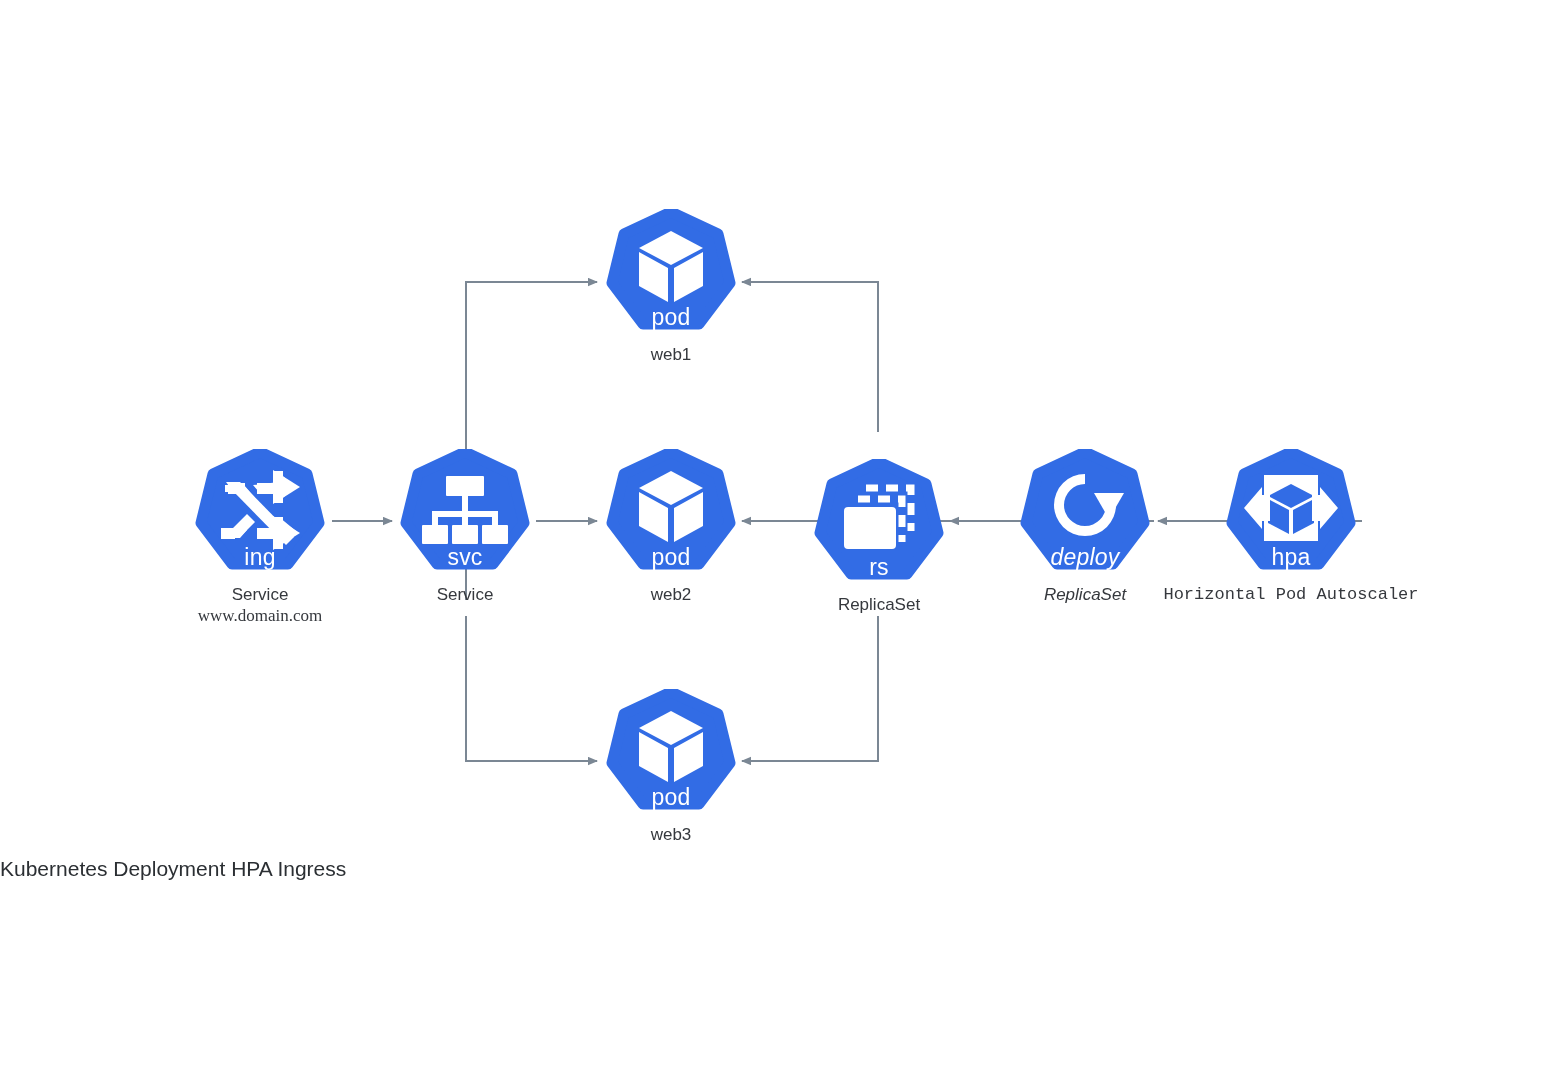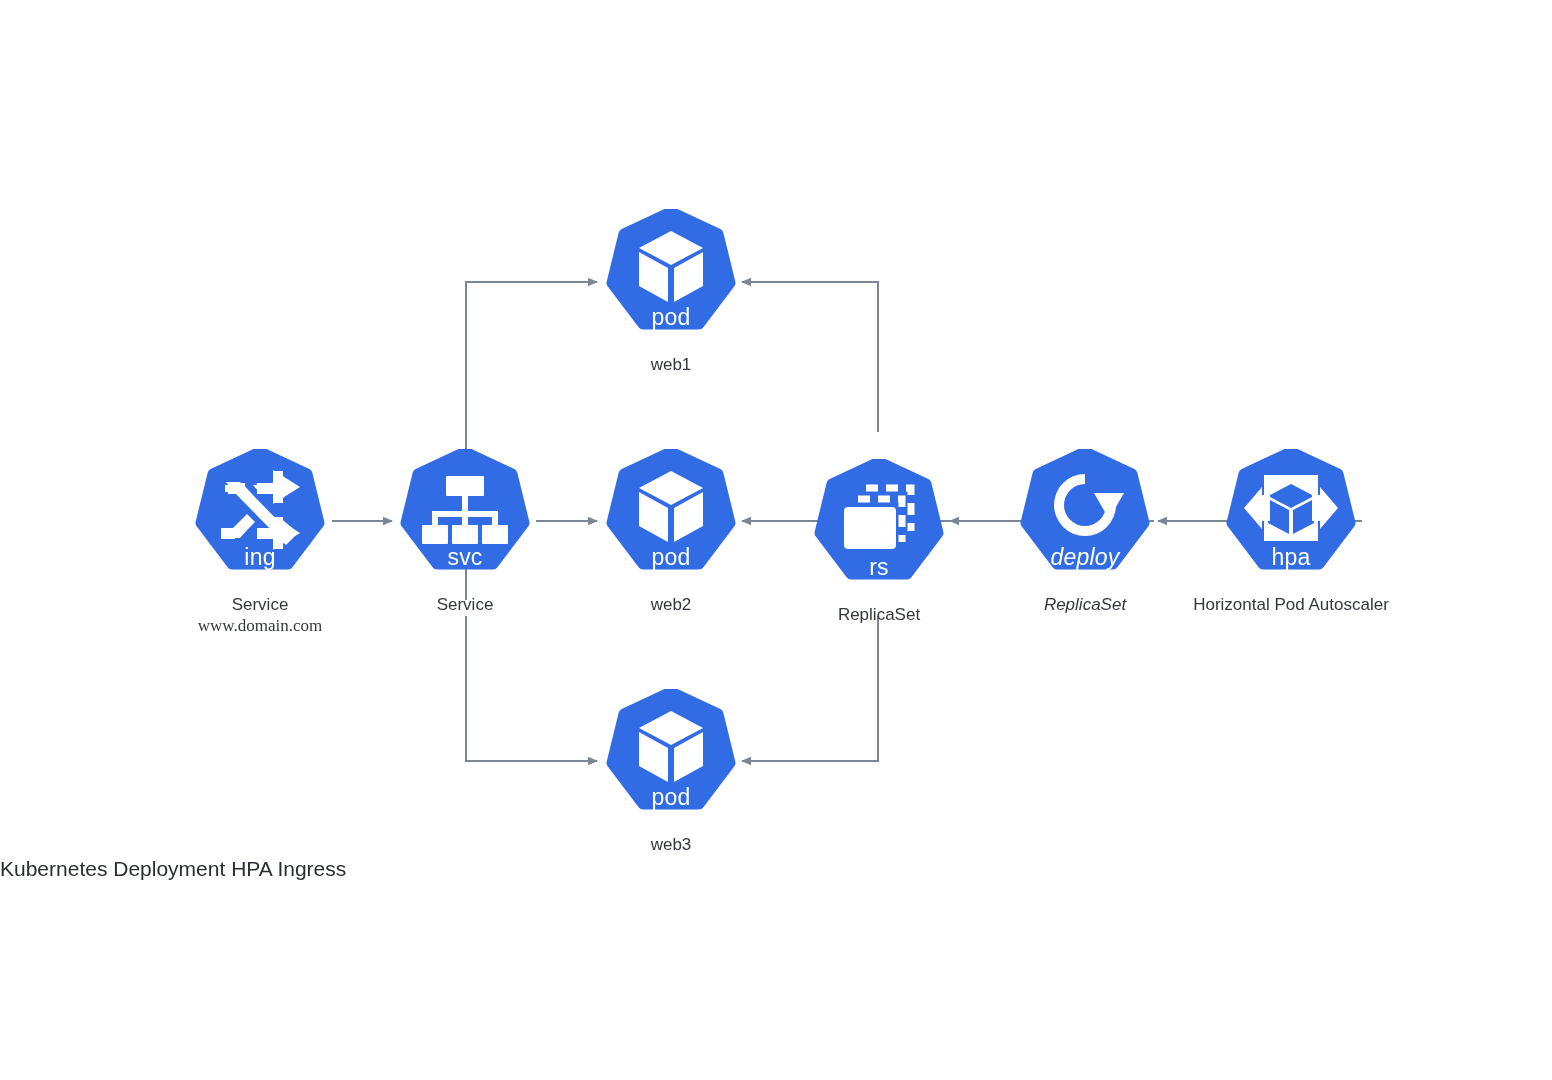--- a/index.html
+++ b/index.html
@@ -48,21 +48,21 @@
     left: 0;
     right: 0;
     bottom: 10px;
     color: #ffffff;
     font-size: 23px;
     line-height: 24px;
     letter-spacing: 0.2px;
     font-family: "Liberation Sans", "DejaVu Sans", sans-serif;
   }
   .node-label {
-    margin-top: 15px;
+    margin-top: 5px;
     color: #35383d;
     font-size: 17px;
     line-height: 21px;
     white-space: nowrap;
   }
   .node-label .sub {
     display: block;
     font-family: Liberation Serif, serif;
   }
   .caption {
@@ -229,21 +229,21 @@
         <g>
           <path d="M65 35 L88 47 L65 59 L42 47 Z" fill="#326ce5"></path>
           <path d="M42 50 L63 61 L63 85 L42 74 Z" fill="#326ce5"></path>
           <path d="M67 61 L88 50 L88 74 L67 85 Z" fill="#326ce5"></path>
         </g>
         <path d="M36 46 L36 38 L18 59 L36 80 L36 72 L44 72 L44 46 Z" fill="#ffffff"></path>
         <path d="M94 46 L94 38 L112 59 L94 80 L94 72 L86 72 L86 46 Z" fill="#ffffff"></path>
       </svg>
       <div class="badge-abbr">hpa</div>
     </div>
-    <div class="node-label" style="margin-left:-65px; width:260px;">Horizontal Pod Autoscaler</div>
+    <div class="node-label" style="margin-left:-65px; width:260px;font-family:Liberation Mono, monospace;">Horizontal Pod Autoscaler</div>
   </div>
 
   <div class="node" style="left:606px; top:209px;">
     <div class="badge">
       <svg viewBox="0 0 130 130" xmlns="http://www.w3.org/2000/svg">
         <path d="M65 3 L112 25 L124 74 L93 115 L37 115 L6 74 L18 25 Z" fill="#326ce5" stroke="#326ce5" stroke-width="11" stroke-linejoin="round"></path>
         <g>
           <path d="M65 22 L97 39 L65 56 L33 39 Z" fill="#ffffff"></path>
           <path d="M33 43 L62 59 L62 93 L33 77 Z" fill="#ffffff"></path>
           <path d="M68 59 L97 43 L97 77 L68 93 Z" fill="#ffffff"></path>

